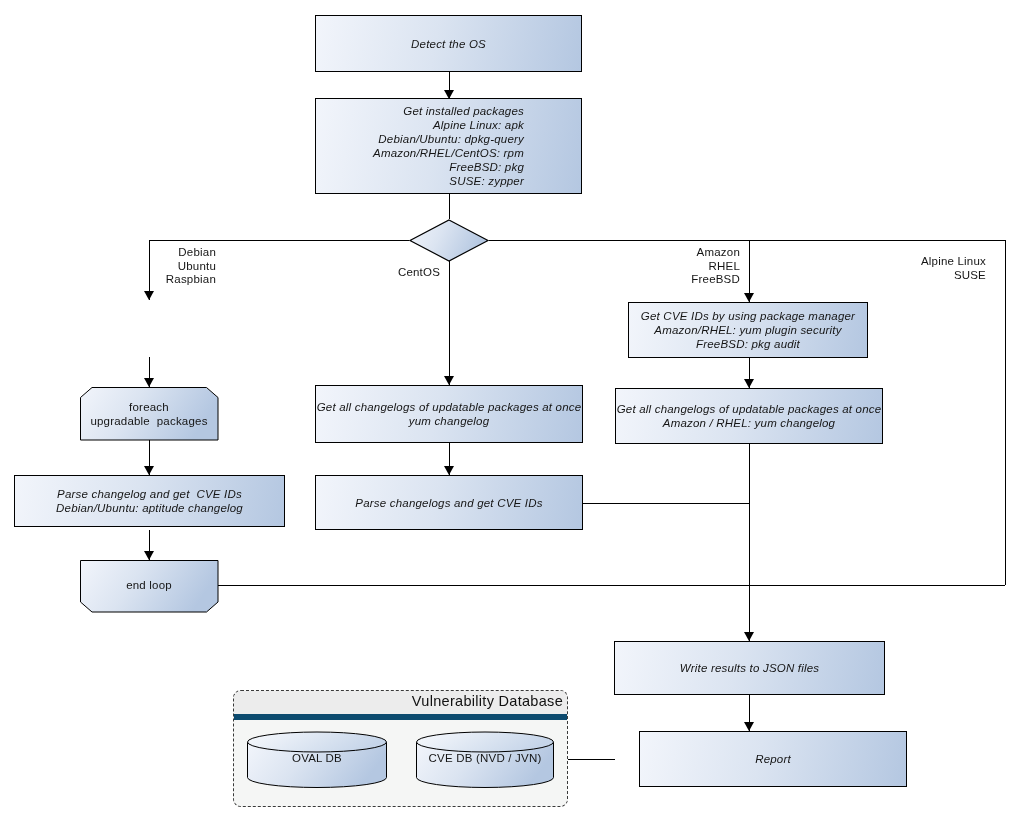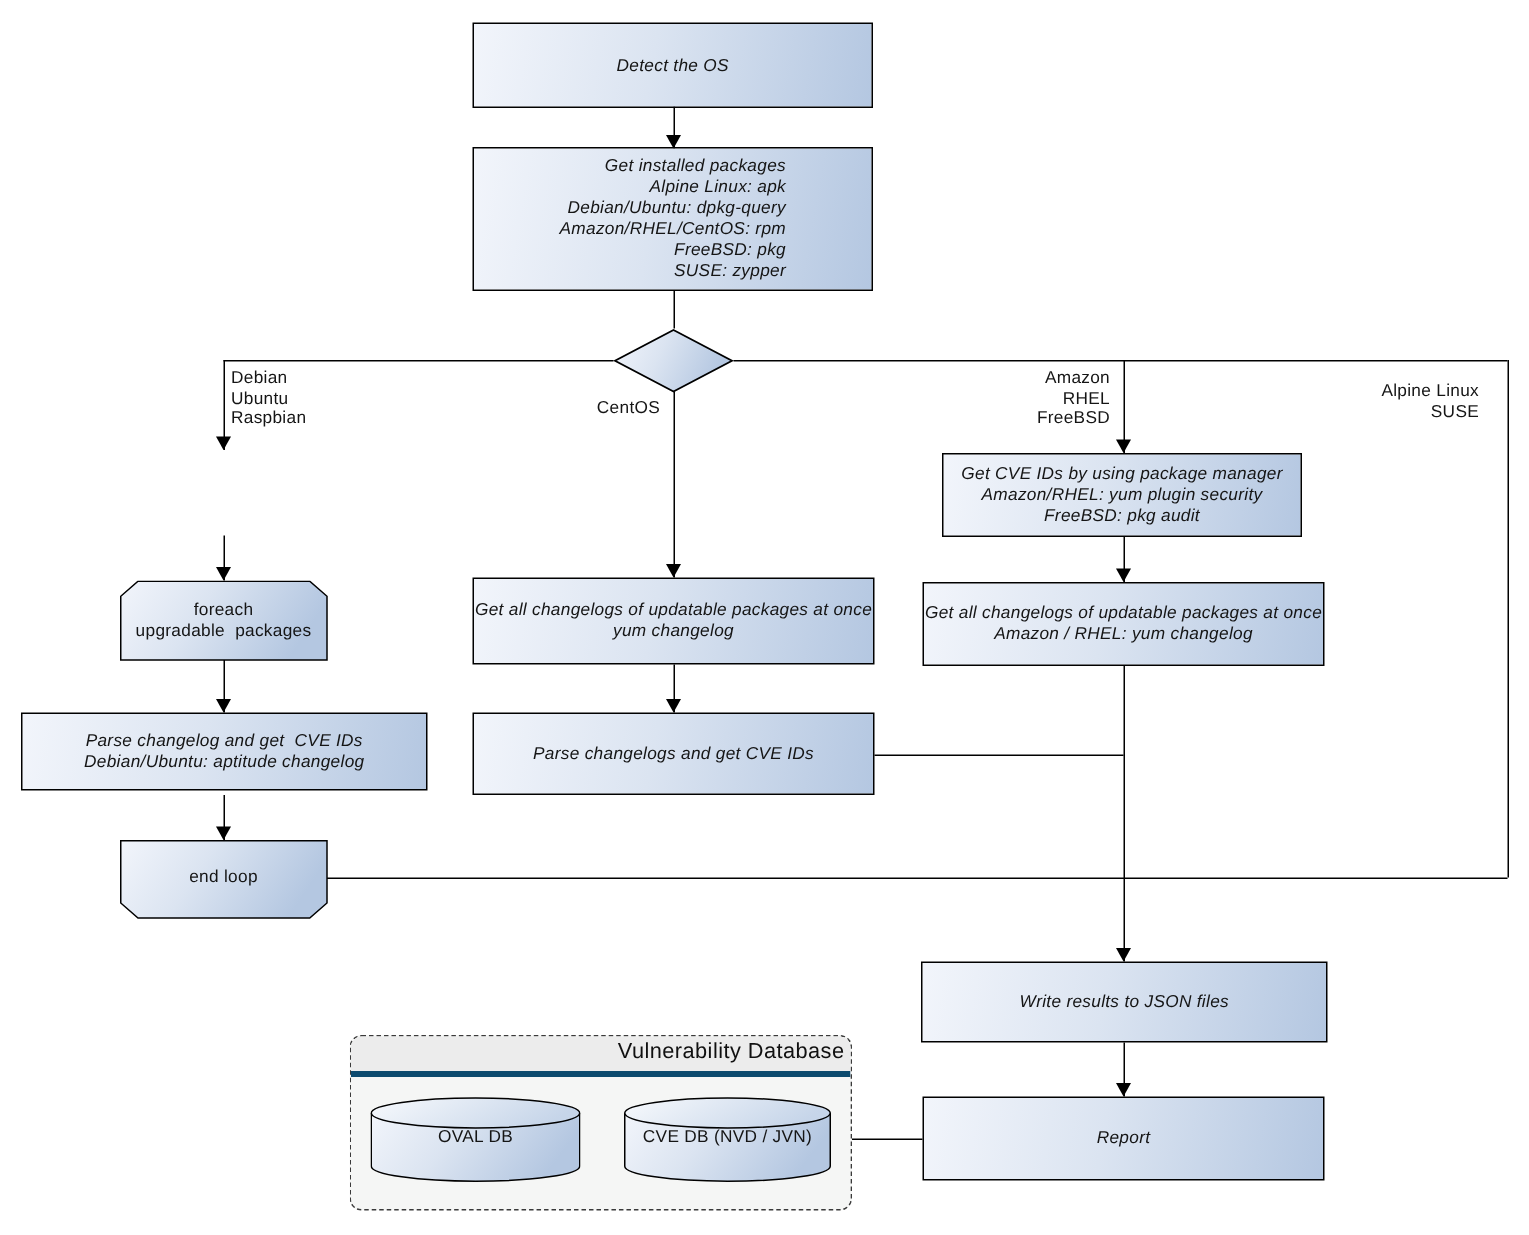--- a/index.html
+++ b/index.html
@@ -29,21 +29,21 @@
     letter-spacing:.2px;color:#151515;
   }
   .label.right{text-align:right;}
   
   .blabel{
     position:absolute;
     font-size:11.5px;line-height:13.5px;
     letter-spacing:.2px;color:#151515;
     white-space:pre-wrap;
   }
-  .blabel.center{text-align:left;}
+  .blabel.center{text-align:right;}
   .blabel.right{text-align:right;}
   
   .eh,.ev{position:absolute;background:#000;}
   .eh{height:1px;}
   .ev{width:1px;}
   
   .ah{
     position:absolute;width:0;height:0;
     border-left:5px solid transparent;
     border-right:5px solid transparent;
@@ -54,21 +54,21 @@
   .group{
     position:absolute;left:233px;top:690px;width:335px;height:117px;
     box-sizing:border-box;
     border:1px dashed #3a3a3a;
     border-radius:8px;
     background:#f5f6f5;
   }
   .group-header{
     position:absolute;left:0;top:0;right:0;height:23px;
     background:#ececec;
-    border-bottom:4px solid #0c4a6e;
+    border-bottom:6px solid #0c4a6e;
     border-radius:7px 7px 0 0;
   }
   .group-title{
     position:absolute;right:4px;top:2px;
     font-size:14.5px;letter-spacing:.3px;color:#111;
   }
   .cyl-label{
     position:absolute;width:100%;text-align:center;
     font-size:11.5px;letter-spacing:.2px;color:#151515;
   }
@@ -188,21 +188,21 @@
 
   <div class="box" style="left:615px;top:388px;width:268px;height:56px">
     <div class="label">Get all changelogs of updatable packages at once
 Amazon / RHEL: yum changelog</div>
   </div>
 
   <div class="box" style="left:614px;top:641px;width:271px;height:54px">
     <div class="label">Write results to JSON files</div>
   </div>
 
-  <div class="box" style="left:615px;top:731px;width:268px;height:56px">
+  <div class="box" style="left:639px;top:731px;width:268px;height:56px">
     <div class="label">Report</div>
   </div>
 
   <div class="group">
     <div class="group-header">
       <div class="group-title">Vulnerability Database</div>
     </div>
   </div>
 
   <svg class="shape" style="left:247px;top:731px" width="140" height="58">

